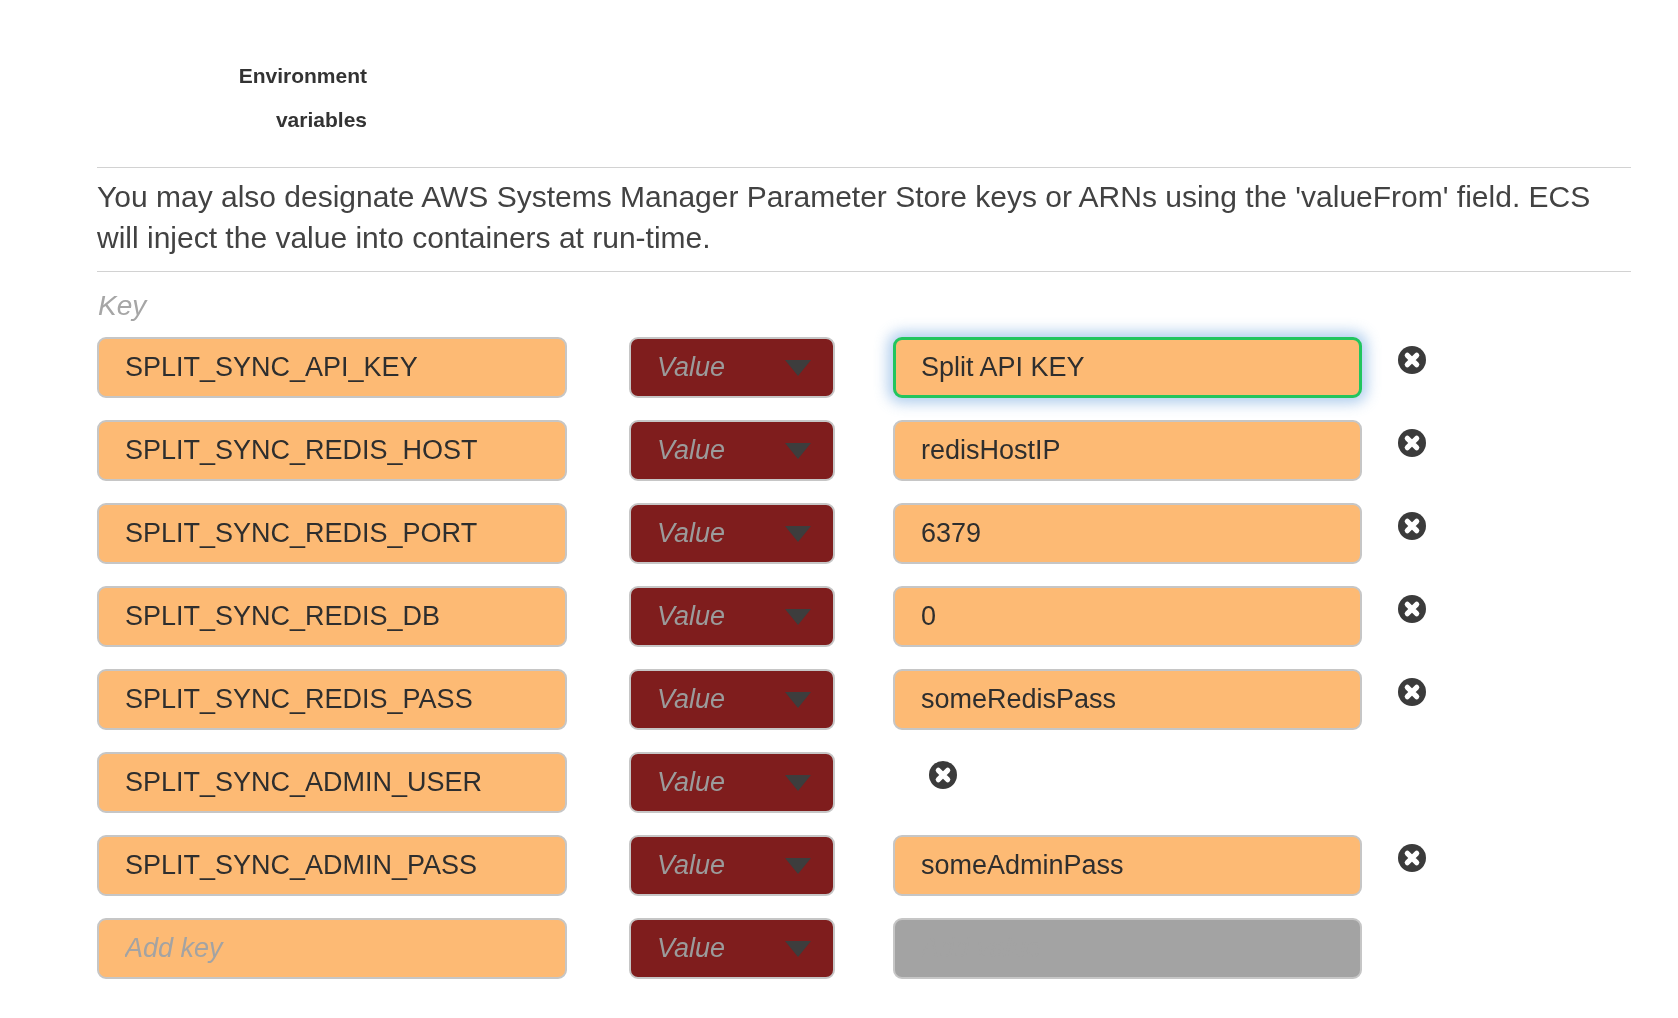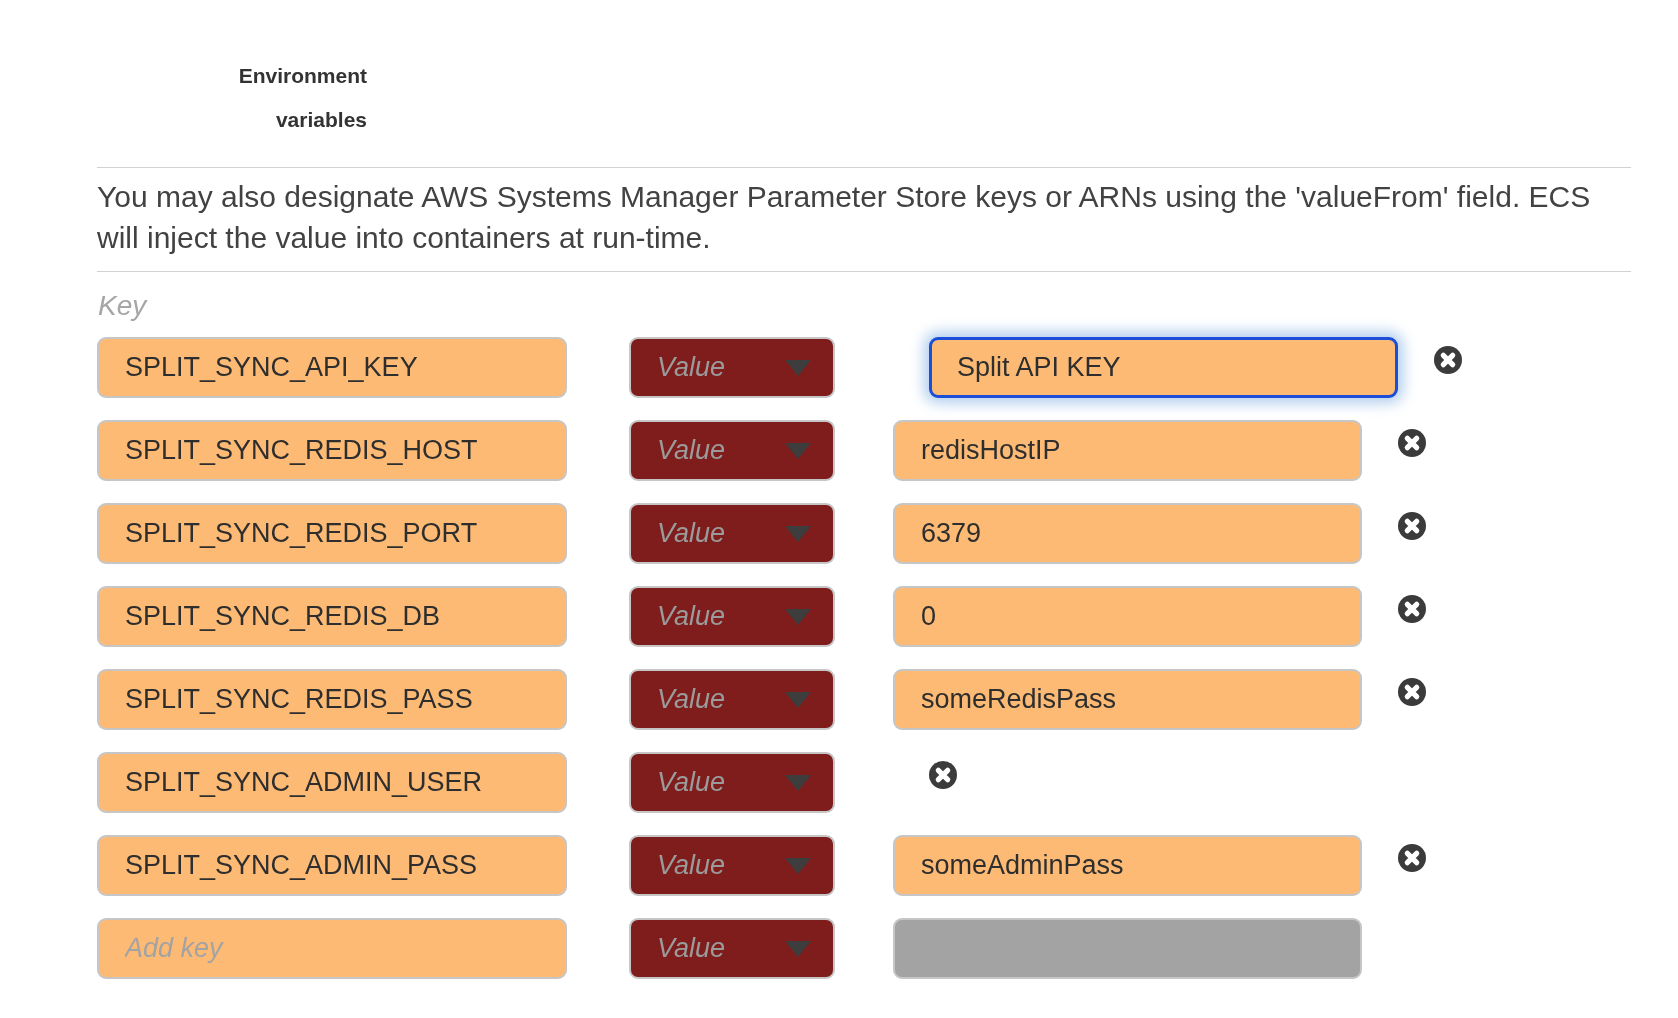--- a/index.html
+++ b/index.html
@@ -31,24 +31,23 @@
     height: 61px; box-sizing: border-box;
     border: 2px solid #c6c6c6; border-radius: 9px;
     background: #fdba74; outline: none;
     font-family: "Liberation Sans", "DejaVu Sans", sans-serif;
     font-size: 27px; color: #2e2e2e; padding: 0 18px 0 26px;
   }
   .field::placeholder { color: #a3a3a3; font-style: italic; opacity: 1; }
   .key-field { width: 470px; }
   .value-field { width: 469px; }
   .value-field.focused {
-    border: 3px solid #1d4ed8;
+    border: 3px solid #22c55e;
     box-shadow: 0 0 14px 5px rgba(77, 144, 215, 0.45);
     padding-left: 25px;
-    margin-left: 36px;
   }
   .value-field.disabled { background: #a3a3a3; }
   .dropdown {
     width: 206px; height: 61px; box-sizing: border-box;
     border: 2px solid #c6c6c6; border-radius: 9px; background: #7f1d1d;
     display: flex; align-items: center; justify-content: space-between;
     padding: 0 22px 0 26px; margin: 0 58px 0 62px; cursor: pointer;
   }
   .dd-label { font-size: 27px; font-style: italic; color: #9b9b9b; }
   .caret {

